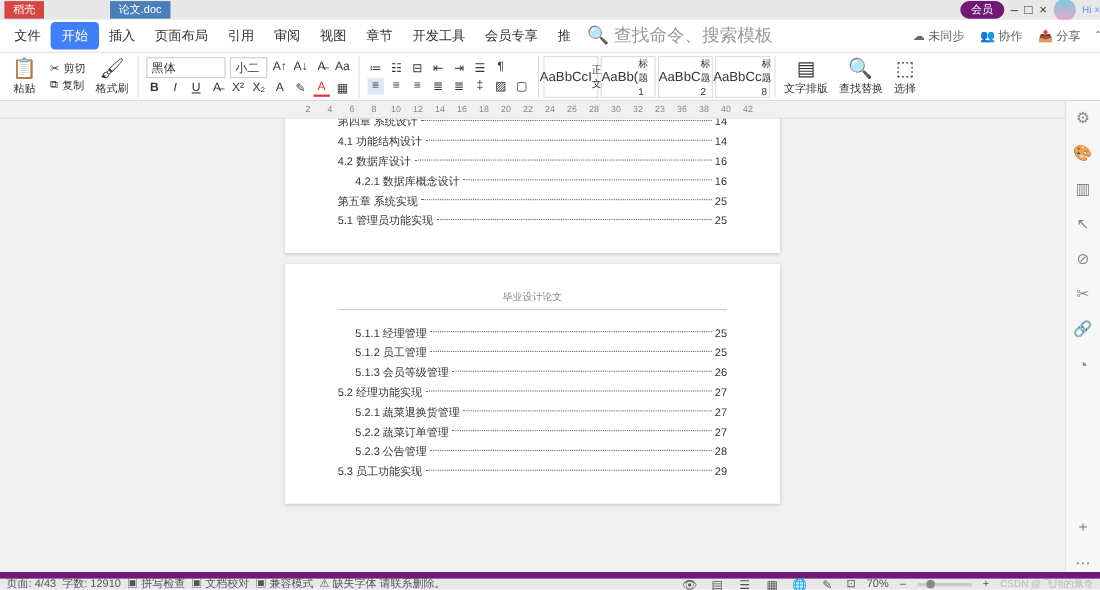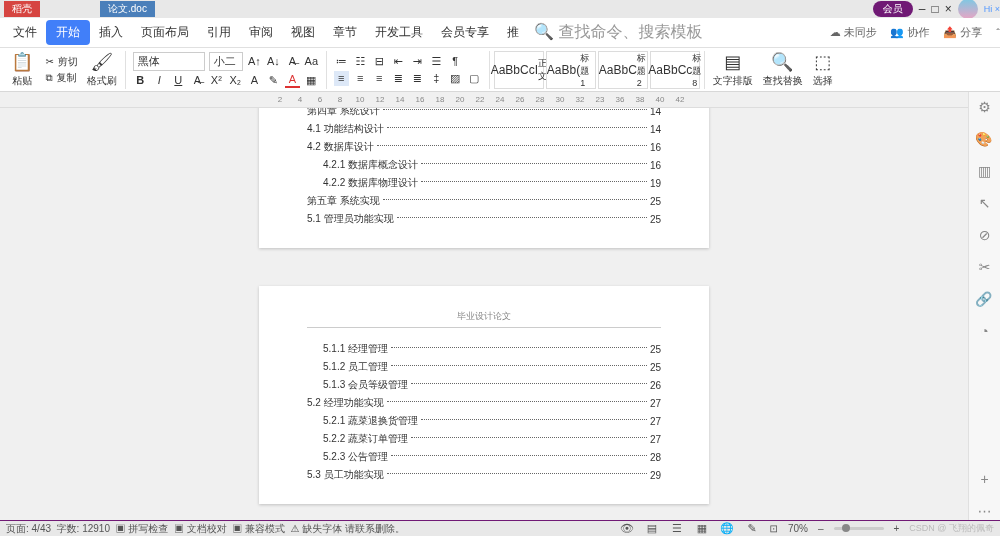--- a/index.html
+++ b/index.html
@@ -26,30 +26,30 @@
 .style-preview{font-size:12px;}
 .big-ico{font-size:18px;}
 .btn-stack{display:flex;flex-direction:column;align-items:center;gap:1px;padding:0 4px;font-size:10px;}
 .ruler{height:16px;background:#f0f0f0;border-bottom:1px solid #ddd;position:relative;font-size:8px;color:#888;}
 .ruler-area{position:absolute;left:270px;right:310px;height:100%;display:flex;align-items:center;}
 .ruler-tick{flex:1;text-align:center;}
 .workspace{position:absolute;top:108px;left:0;right:32px;bottom:16px;background:#f0f0f0;overflow:hidden;}
 .page{background:#fff;width:450px;margin:0 auto;box-shadow:0 1px 3px rgba(0,0,0,0.2);padding:20px 48px 18px 48px;position:relative;}
 .page1{margin-top:-8px;padding-top:0px;}
 .gap{height:10px;}
-.page2{padding-top:24px;margin-top:28px;}
+.page2{padding-top:24px;}
 .page-header{text-align:center;font-size:9px;color:#888;border-bottom:1px solid #ccc;padding-bottom:4px;margin-bottom:14px;}
 .toc-line{display:flex;align-items:center;font-size:10px;margin:4px 0;font-family:SimSun,serif;}
 .toc-title{white-space:nowrap;}
 .toc-dots{flex:1;border-bottom:1px dotted #666;margin:0 3px;position:relative;top:-2px;}
 .toc-pg{white-space:nowrap;}
 .indent1{padding-left:16px;}
 .sidebar{position:absolute;right:0;top:92px;bottom:16px;width:32px;background:#f7f7f7;border-left:1px solid #e0e0e0;display:flex;flex-direction:column;align-items:center;padding-top:6px;gap:14px;}
 .side-ico{width:18px;height:18px;color:#888;font-size:14px;display:flex;align-items:center;justify-content:center;}
-.statusbar{position:absolute;bottom:0;left:0;right:0;height:16px;background:#e8e8e8;display:flex;align-items:flex-end;font-size:10px;color:#555;padding:0 6px;border-top:1px solid #701a75;}
+.statusbar{position:absolute;bottom:0;left:0;right:0;height:16px;background:#e8e8e8;display:flex;align-items:center;font-size:10px;color:#555;padding:0 6px;border-top:6px solid #701a75;}
 .status-right{margin-left:auto;display:flex;align-items:center;gap:10px;}
 .zoom-track{width:50px;height:3px;background:#ccc;border-radius:2px;position:relative;}
 .zoom-thumb{position:absolute;left:8px;top:-3px;width:8px;height:8px;background:#888;border-radius:50%;}
 .csdn{color:#bbb;font-size:9px;}
 </style>
 </head>
 <body>
 
 <div class="titlebar">
   <span class="tab1">稻壳</span>
@@ -225,25 +225,20 @@
         <div class="toc-line ">
           <span class="toc-title">4.2  数据库设计</span>
           <span class="toc-dots"></span>
           <span class="toc-pg">16</span>
         </div>
         <div class="toc-line indent1">
           <span class="toc-title">4.2.1  数据库概念设计</span>
           <span class="toc-dots"></span>
           <span class="toc-pg">16</span>
         </div>
-        <div class="toc-line indent1">
-          <span class="toc-title">4.2.2  数据库物理设计</span>
-          <span class="toc-dots"></span>
-          <span class="toc-pg">19</span>
-        </div>
         <div class="toc-line ">
           <span class="toc-title">第五章  系统实现</span>
           <span class="toc-dots"></span>
           <span class="toc-pg">25</span>
         </div>
         <div class="toc-line ">
           <span class="toc-title">5.1 管理员功能实现</span>
           <span class="toc-dots"></span>
           <span class="toc-pg">25</span>
         </div>

